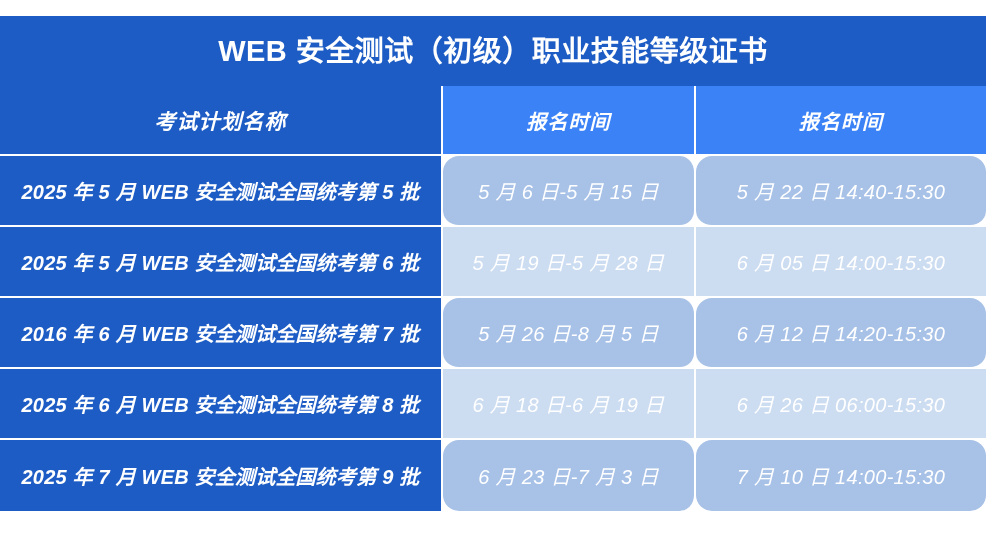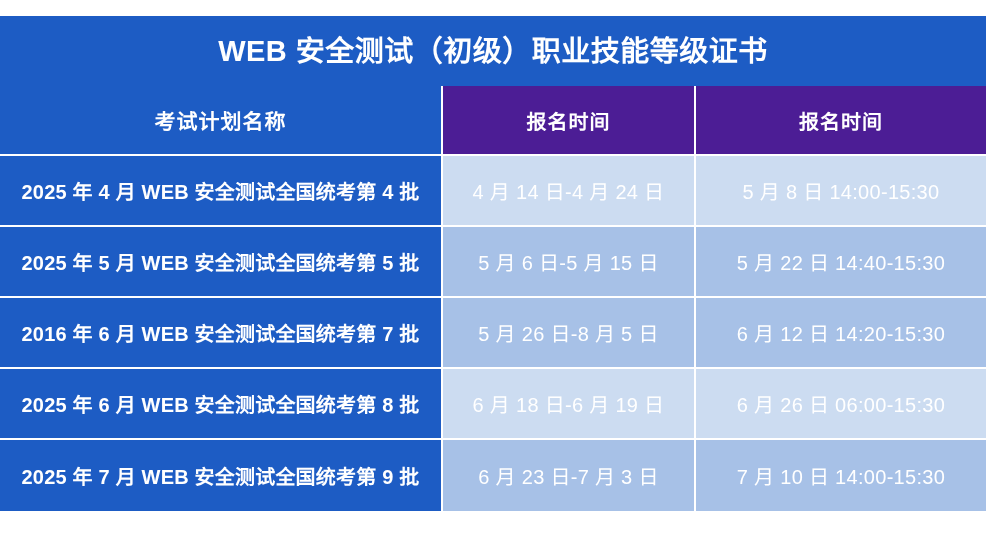--- a/index.html
+++ b/index.html
@@ -53,34 +53,35 @@
   .exam-table th,
   .exam-table td {
     padding: 0;
     margin: 5px;
     text-align: center;
     vertical-align: middle;
     color: #ffffff;
     border-bottom: 2px solid #ffffff;
     border-right: 2px solid #ffffff;
     box-sizing: border-box;
+    font-style: italic;
   }
   .exam-table th:last-child,
   .exam-table td:last-child { border-right: none; }
 
   
   thead tr { height: 70px; }
   th.h-name {
     background: #1d5cc4;
     font-size: 21px;
     font-weight: bold;
     letter-spacing: 1px;
   }
   th.h-reg, th.h-exam {
-    background: #4c1d95;
+    background: #3b82f6;
     font-size: 20px;
     font-weight: bold;
     letter-spacing: 1px;
   }
 
   
   tbody tr { height: 71px; }
   td.cell-name {
     background: #1d5cc4;
     font-size: 20px;
@@ -88,21 +89,21 @@
     white-space: nowrap;
     letter-spacing: 0.2px;
   }
   td.cell-date {
     font-size: 20px;
     font-weight: normal;
     white-space: nowrap;
     letter-spacing: 0.3px;
   }
   tr.row-light td.cell-date { background: #ccdcf1; }
-  tr.row-dark  td.cell-date { background: #a7c1e7; }
+  tr.row-dark  td.cell-date { background: #a7c1e7; border-radius: 16px; }
 
   tbody tr:last-child td { border-bottom: none; }
 </style>
 </head>
 <body>
 
 <div id="page">
 
   <div class="banner">
     <div class="banner-title">WEB 安全测试（初级）职业技能等级证书</div>
@@ -116,32 +117,32 @@
     </colgroup>
     <thead>
       <tr>
         <th class="h-name">考试计划名称</th>
         <th class="h-reg">报名时间</th>
         <th class="h-exam">报名时间</th>
       </tr>
     </thead>
     <tbody>
 
-      <tr class="row-light">
-        <td class="cell-name">2025 年 4 月 WEB 安全测试全国统考第 4 批</td>
-        <td class="cell-date">4 月 14 日-4 月 24 日</td>
-        <td class="cell-date">5 月 8 日  14:00-15:30</td>
-      </tr>
 
       <tr class="row-dark">
         <td class="cell-name">2025 年 5 月 WEB 安全测试全国统考第 5 批</td>
         <td class="cell-date">5 月 6 日-5 月 15 日</td>
         <td class="cell-date">5 月 22 日  14:40-15:30</td>
       </tr>
 
+      <tr class="row-light">
+        <td class="cell-name">2025 年 5 月 WEB 安全测试全国统考第 6 批</td>
+        <td class="cell-date">5 月 19 日-5 月 28 日</td>
+        <td class="cell-date">6 月 05 日  14:00-15:30</td>
+      </tr>
 
       <tr class="row-dark">
         <td class="cell-name">2016 年 6 月 WEB 安全测试全国统考第 7 批</td>
         <td class="cell-date">5 月 26 日-8 月 5 日</td>
         <td class="cell-date">6 月 12 日  14:20-15:30</td>
       </tr>
 
       <tr class="row-light">
         <td class="cell-name">2025 年 6 月 WEB 安全测试全国统考第 8 批</td>
         <td class="cell-date">6 月 18 日-6 月 19 日</td>

